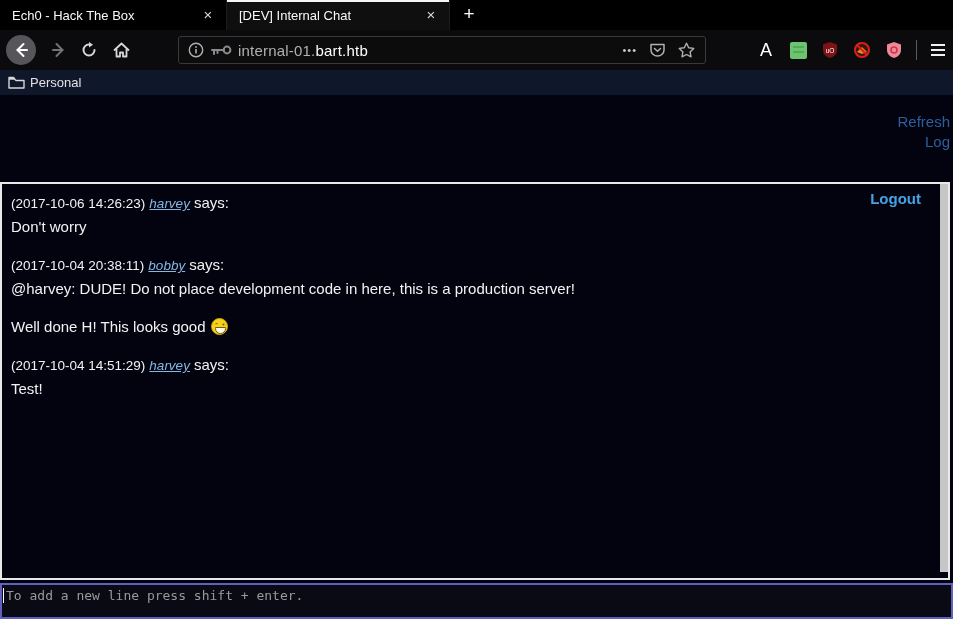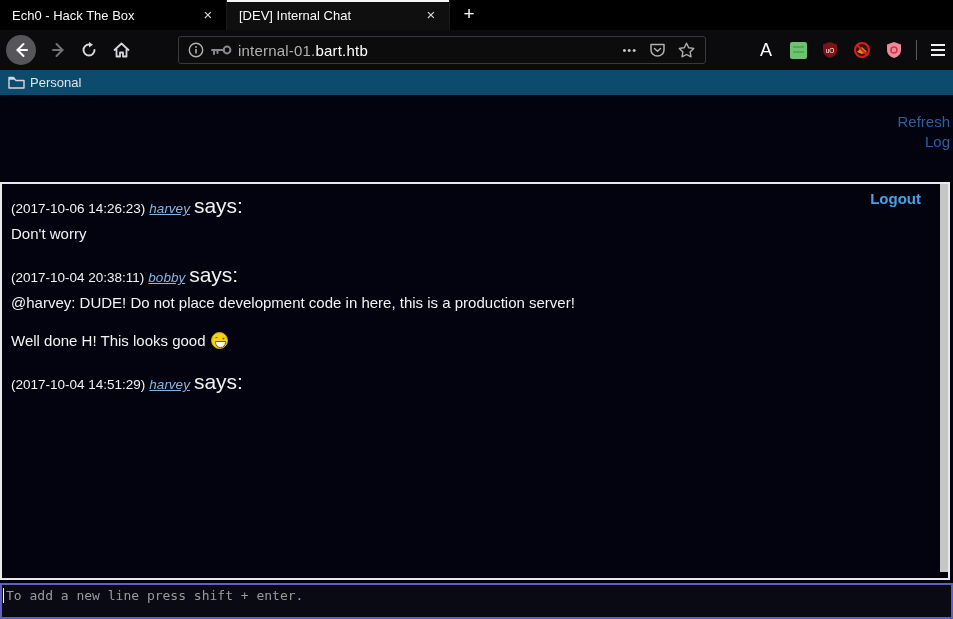--- a/index.html
+++ b/index.html
@@ -39,37 +39,37 @@
   #ext-shield { left:884px; }
   #toolbar-sep { position:absolute; left:916px; top:10px; width:1px; height:20px; background:#5a5a5f; }
   #menu-btn { position:absolute; left:926px; top:8px; width:24px; height:24px; display:flex; flex-direction:column; justify-content:center; gap:3px; align-items:center; }
   #menu-btn i { display:block; width:14px; height:2px; background:#f0f0f2; }
 
   .green-sq { width:17px; height:17px; background:#6cc46e; border-radius:2px; position:relative; }
   .green-sq::before, .green-sq::after { content:""; position:absolute; left:3px; right:3px; height:2px; background:#57a85c; }
   .green-sq::before { top:4px; } .green-sq::after { top:9px; }
 
   
-  #bookmarksbar { position:absolute; left:0; top:70px; width:953px; height:25px; background:#0c4a6e; display:flex; align-items:center; }
+  #bookmarksbar { position:absolute; left:0; top:70px; width:953px; height:25px; background:#0f172a; display:flex; align-items:center; }
   #bookmark-personal { display:flex; align-items:center; gap:5px; padding-left:8px; color:#e3e3e6; font-size:13px; }
 
   
   #page { position:absolute; left:0; top:95px; width:953px; height:524px; background:var(--page-bg,#030310); }
   .top-link { position:absolute; right:3px; font-size:15px; color:var(--nav-link-blue,#2b5f9e); text-decoration:none; }
   #refresh-link { top:18px; }
   #log-link { top:38px; }
 
   #chatbox { position:absolute; left:0; top:87px; width:950px; height:398px; border:2px solid var(--chat-border,#e9e9e9); background:var(--page-bg,#030310); }
   #logout-link { position:absolute; top:6px; right:27px; font-size:15px; font-weight:bold; color:var(--logout-blue,#47a1e4); text-decoration:none; }
   #chat-scrollbar { position:absolute; right:0; top:0; width:8px; height:388px; background:var(--scrollbar,#c6c6c6); }
   #messages { padding:10px 40px 0 9px; }
   .message { margin-bottom:21px; color:#f2f2f2; }
   .msg-meta { font-size:13.5px; margin-bottom:7px; }
   .msg-user { color:var(--accent-link,#85b7e2); text-decoration:underline; margin:0 4px 0 4px;font-style:italic; }
-  .msg-says { font-size:21px;margin-top:8px; }
+  .msg-says { font-size:15px;margin-top:8px; }
   .msg-body { font-size:15px; display:flex; align-items:center; gap:5px; }
   .emoji-grin { display:inline-block; width:17px; height:17px; border-radius:50%; background:#f7d21a; border:1px solid #caa308; position:relative; }
   .emoji-grin::before { content:""; position:absolute; left:3px; top:4px; width:3px; height:2px; border-top:1.5px solid #7a5b00; border-radius:50%; box-shadow:7px 0 0 -0.5px #7a5b00; }
   .emoji-grin::after { content:""; position:absolute; left:3px; top:8px; width:9px; height:5px; background:#fffdf2; border:1px solid #7a5b00; border-radius:0 0 9px 9px; }
 
   #composer { position:absolute; left:0; top:488px; width:953px; height:36px; }
   #composer textarea { width:100%; height:100%; background:#0a0a15; border:2px solid var(--composer-border,#6060c0); resize:none; outline:none; font-family:"DejaVu Sans Mono", monospace; font-size:13px; color:#fef9c3; padding:3px 4px; }
   #composer textarea::placeholder { color:#9a9a9a; opacity:1; }
   #composer .caret { position:absolute; left:3px; top:5px; width:1px; height:15px; background:#ffffff; }
 
@@ -233,20 +233,23 @@
           <div class="msg-body">
               <span>Well done H! This looks good</span>
               <span class="emoji-grin"></span>
             </div>
         </div>
 
         <div class="message">
           <div class="msg-meta">
             <span>(2017-10-04 14:51:29)</span><a class="msg-user">harvey</a><span class="msg-says">says:</span>
           </div>
+          <div class="msg-body">
+              <span>Test!</span>
+            </div>
         </div>
 
       </div>
     </div>
 
     <div id="composer">
       <textarea placeholder="To add a new line press shift + enter." style=""></textarea>
       <div class="caret"></div>
     </div>
   </div>

